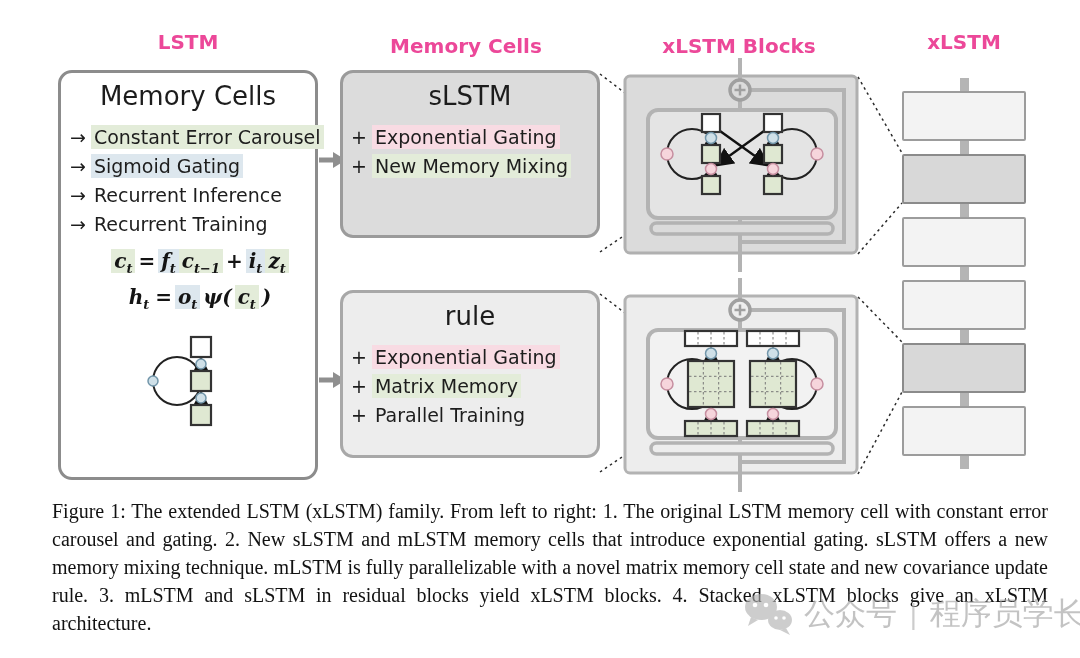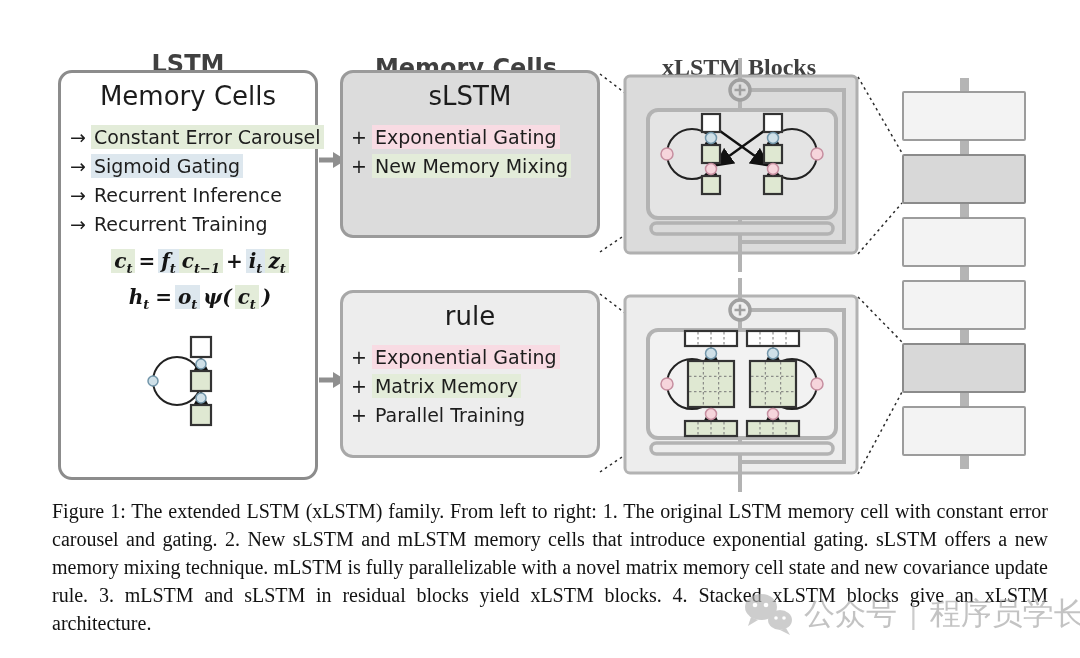--- a/index.html
+++ b/index.html
@@ -1,23 +1,23 @@
 <!DOCTYPE html>
 <html style="--hl-green: #e3ecd9; --hl-blue: #dde7ee; --hl-pink: #f8dbe3; --box-grey-dark: #dcdcdc; --box-grey-light: #ededed; --structure-grey: #b3b3b3; --cell-green: #dfe8d2; --gate-blue: #cfe0e8; --gate-pink: #f6d5dc; --stack-light: #f3f3f3; --stack-dark: #d8d8d8; --watermark-grey: #b0b0b0;"><head>
 <meta charset="utf-8">
 <style>
   html,body{margin:0;padding:0;background:#fff;}
   body{width:1080px;height:658px;overflow:hidden;font-family:"DejaVu Sans",sans-serif;}
   .stage{position:relative;width:1080px;height:658px;background:#ffffff;}
 
-  .col-header{position:absolute;font-weight:bold;font-size:24px;color:#404040;
-    transform:translateX(-50%);white-space:nowrap;margin-top:20px;}
+  .col-header{position:absolute;font-weight:bold;font-size:20px;color:#ec4899;
+    transform:translateX(-50%);white-space:nowrap;}
   #h-lstm{left:188px;top:30px;}
   #h-memcells{left:466px;top:34px;}
-  #h-blocks{left:739px;top:34px;font-family:Liberation Serif, serif;}
+  #h-blocks{left:739px;top:34px;}
   #h-xlstm{left:964px;top:30px;}
 
   .overlay{position:absolute;left:0;top:0;z-index:0;}
 
   .lstm-box{position:absolute;left:58px;top:70px;width:260px;height:410px;background:#fff;
     border:3px solid #8c8c8c;border-radius:14px;box-sizing:border-box;z-index:1;}
   .box-title{position:absolute;top:8px;left:0;right:0;text-align:center;font-size:26px;color:#1c1c1c;}
   .feat-list{position:absolute;left:9px;top:50px;right:4px;}
   .li-row{font-size:19px;color:#1d1d1d;line-height:29px;white-space:nowrap;}
   .bullet{margin-right:5px;display:inline-block;}
@@ -84,20 +84,21 @@
       <line x1="600" y1="294" x2="650" y2="332"></line>
       <line x1="600" y1="472" x2="650" y2="438"></line>
       <line x1="858" y1="297" x2="902" y2="342"></line>
       <line x1="858" y1="474" x2="902" y2="392"></line>
     </g>
   </svg>
 
   <div class="col-header" id="h-lstm">LSTM</div>
   <div class="col-header" id="h-memcells">Memory Cells</div>
   <div class="col-header" id="h-blocks">xLSTM Blocks</div>
+  <div class="col-header" id="h-xlstm">xLSTM</div>
 
   <div class="lstm-box">
     <div class="box-title">Memory Cells</div>
     <div class="feat-list" id="lstm-list">
         <div class="li-row"><span class="bullet">→</span><span class="lbl hl-green">Constant Error Carousel</span></div>
         <div class="li-row"><span class="bullet">→</span><span class="lbl hl-blue">Sigmoid Gating</span></div>
         <div class="li-row"><span class="bullet">→</span><span class="lbl hl-none">Recurrent Inference</span></div>
         <div class="li-row"><span class="bullet">→</span><span class="lbl hl-none">Recurrent Training</span></div>
       </div>
     <div class="equations">

